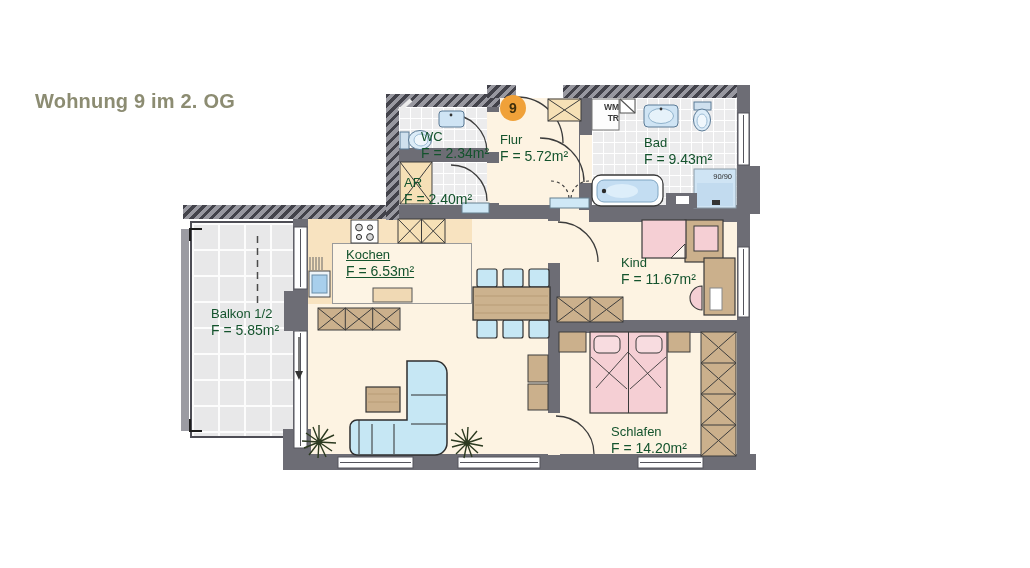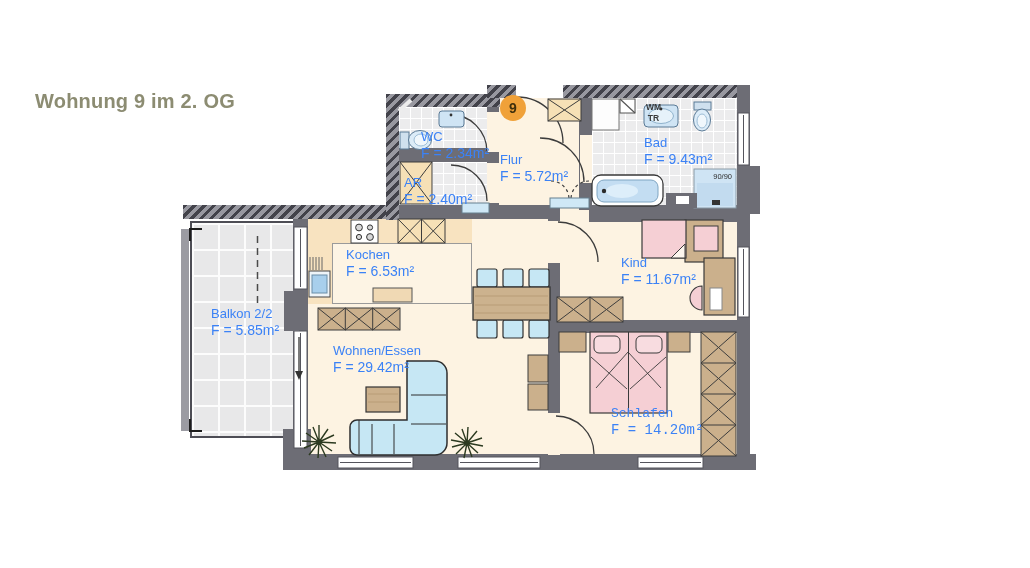--- a/index.html
+++ b/index.html
@@ -18,27 +18,27 @@
         background-size:26px 26px;box-sizing:border-box;
         border-left:2px solid #4d4d55;border-top:2px solid #4d4d55;border-bottom:2px solid #4d4d55;}
   .kzone{background:#f8e3c0;}
   .kinner{background:#fdf4e4;border:1px solid #9a9a9a;box-sizing:border-box;}
   
   .wall{position:absolute;background:#6d6d75;}
   .hatch{position:absolute;background:repeating-linear-gradient(135deg,#42424a 0 3px,#9898a0 3px 7px);}
   .band{position:absolute;background:#9b9ba2;}
   svg.overlay{position:absolute;left:0;top:0;width:1030px;height:568px;pointer-events:none;}
   
-  .rlabel{position:absolute;color:#3b82f6;line-height:1.22;white-space:nowrap;}
+  .rlabel{position:absolute;color:#14532d;line-height:1.22;white-space:nowrap;}
   .rname{font-size:13px;}
   .rarea{font-size:14px;}
   .badge{position:absolute;left:500px;top:95px;width:26px;height:26px;border-radius:50%;
          background:#f0a139;color:#3f2f0c;font-size:14px;font-weight:bold;text-align:center;line-height:26px;}
-  .wmtr{position:absolute;left:592px;top:102px;width:27px;text-align:center;font-size:8.5px;
-        font-weight:bold;color:#3a3a3a;line-height:1.3;padding-left:48px;}
+  .wmtr{position:absolute;left:592px;top:102px;width:27px;text-align:right;font-size:8.5px;
+        font-weight:bold;color:#3a3a3a;line-height:1.3;}
   .showerlbl{position:absolute;left:700px;top:172px;width:32px;text-align:right;font-size:7.5px;color:#2e2e2e;}
 </style>
 </head>
 <body>
 
 <div class="canvas">
 
   <div class="title">Wohnung 9 im 2. OG</div>
 
   <div class="plan">
@@ -315,45 +315,41 @@
     </svg>
 
     <div class="rlabel" style="left:421px;top:129px;">
       <div class="rname">WC</div>
       <div class="rarea">F = 2.34m²</div>
     </div>
     <div class="rlabel" style="left:404px;top:175px;">
       <div class="rname">AR</div>
       <div class="rarea">F = 2.40m²</div>
     </div>
-    <div class="rlabel" style="left:500px;top:152px;">
+    <div class="rlabel" style="left:500px;top:132px;">
       <div class="rname">Flur</div>
       <div class="rarea">F = 5.72m²</div>
     </div>
     <div class="rlabel" style="left:644px;top:135px;">
       <div class="rname">Bad</div>
       <div class="rarea">F = 9.43m²</div>
     </div>
-    <div class="rlabel" style="left:346px;top:247px;">
+    <div class="rlabel" style="left:346px;top:247px;text-decoration:underline;">
       <div class="rname">Kochen</div>
       <div class="rarea">F = 6.53m²</div>
     </div>
     <div class="rlabel" style="left:211px;top:306px;">
-      <div class="rname">Balkon 2/2</div>
+      <div class="rname">Balkon 1/2</div>
       <div class="rarea">F = 5.85m²</div>
-    </div>
-    <div class="rlabel" style="left:333px;top:343px;">
-      <div class="rname">Wohnen/Essen</div>
-      <div class="rarea">F = 29.42m²</div>
     </div>
     <div class="rlabel" style="left:621px;top:255px;">
       <div class="rname">Kind</div>
       <div class="rarea">F = 11.67m²</div>
     </div>
-    <div class="rlabel" style="left:611px;top:406px;font-family:Liberation Mono, monospace;">
+    <div class="rlabel" style="left:611px;top:424px;">
       <div class="rname">Schlafen</div>
       <div class="rarea">F = 14.20m²</div>
     </div>
 
     <div class="badge">9</div>
 
     <div class="wmtr">
       <div>WM</div>
       <div>TR</div>
     </div>

